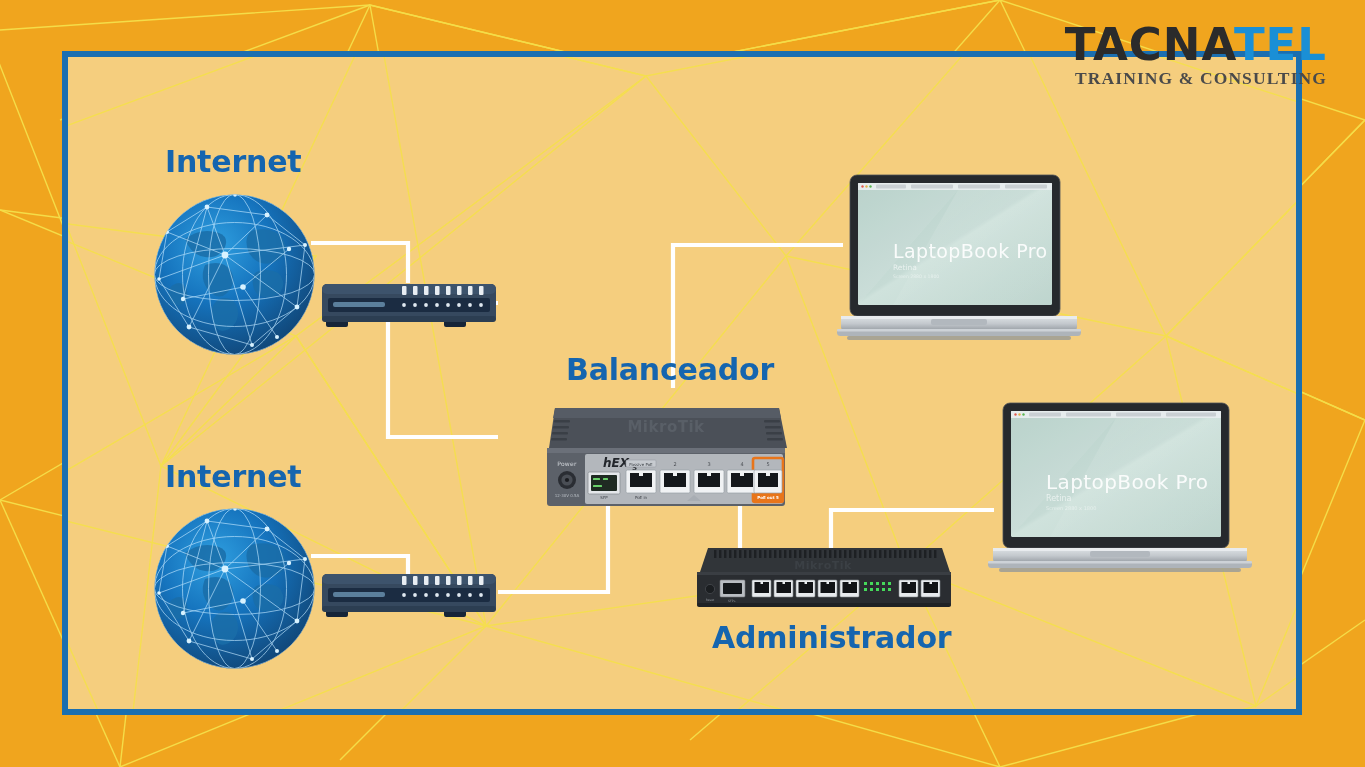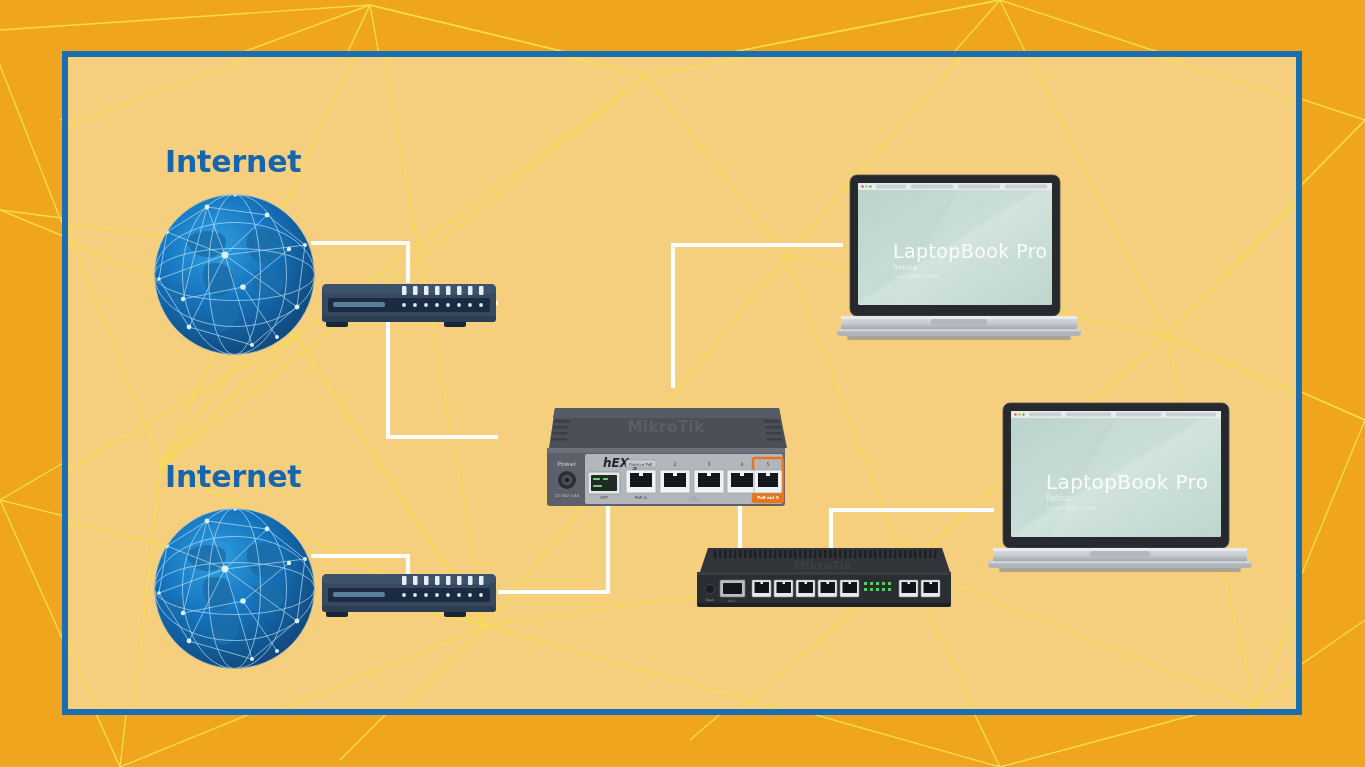--- a/index.html
+++ b/index.html
@@ -127,20 +127,24 @@
         <path d="M340,760 L480,620"></path>
         <path d="M690,740 L900,560"></path>
         <path d="M1365,620 L1250,700"></path>
         <path d="M60,120 L370,5"></path>
         <path d="M780,250 L900,560"></path>
         <path d="M290,330 L155,460"></path>
       </g>
     </svg>
   </div>
 
+  <div class="logo">
+    <div class="logo-main"><span>TACNA</span><span class="tel">TEL</span></div>
+    <div class="logo-sub">TRAINING &amp; CONSULTING</div>
+  </div>
 
   <svg class="links" viewBox="0 0 1365 767">
     <g stroke="#FFFFFF" stroke-width="4.2" fill="none" stroke-linecap="butt" stroke-linejoin="miter">
 
       <path d="M311,243 L408,243 L408,283"></path>
 
       <path d="M498,303 L388,303 L388,437 L498,437"></path>
 
       <path d="M311,556 L408,556 L408,574"></path>
 
@@ -587,14 +591,16 @@
       <rect x="9" y="148" width="254" height="3" fill="#e8ebee"></rect>
       <rect x="106" y="151" width="60" height="6" rx="2" fill="#b2b8be"></rect>
       <rect x="4" y="161" width="264" height="7" rx="3.5" fill="#aeb4ba"></rect>
       <rect x="4" y="161" width="264" height="2.4" rx="1" fill="#cdd2d7"></rect>
       <rect x="15" y="168" width="242" height="4" rx="2" fill="#8f959b" opacity="0.75"></rect>
     </svg>
   </div>
 
   <div class="node-label lbl-inet1">Internet</div>
   <div class="node-label lbl-inet2">Internet</div>
+  <div class="node-label lbl-bal">Balanceador</div>
+  <div class="node-label lbl-admin">Administrador</div>
 
 </div>
 
 </body></html>

